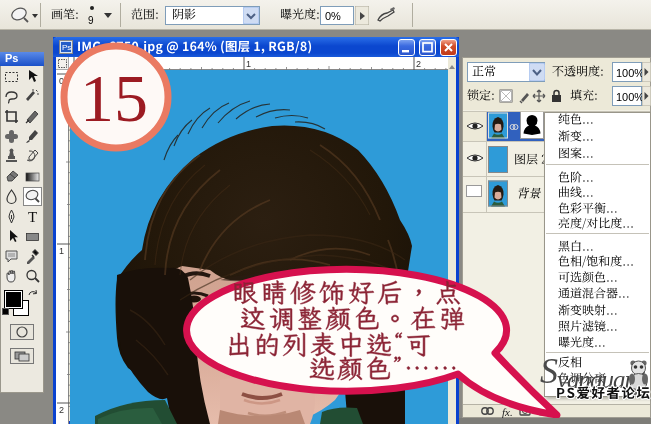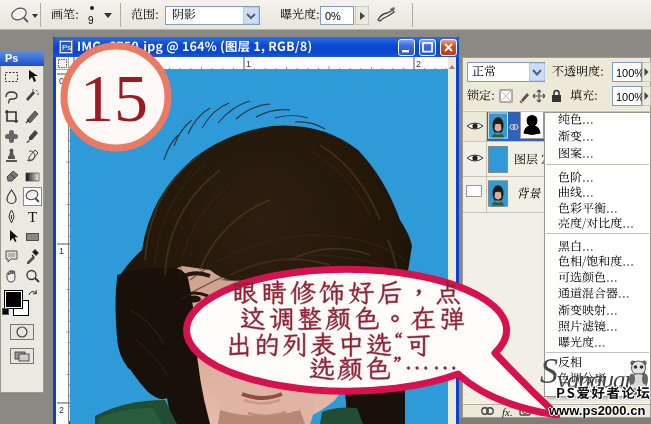--- a/index.html
+++ b/index.html
@@ -698,14 +698,13 @@
     </svg>
 <svg style="position:absolute;left:556.0px;top:386.4px;overflow:visible" width="98" height="16">
       <path d="M1.2 11.9H3.2V8.3H4.6C6.7 8.3 8.4 7.3 8.4 5.0C8.4 2.7 6.7 1.9 4.5 1.9H1.2ZM3.2 6.8V3.5H4.4C5.7 3.5 6.5 3.9 6.5 5.0C6.5 6.2 5.8 6.8 4.4 6.8Z" fill="#111" stroke="#fff" stroke-width="2.2" stroke-linejoin="round" paint-order="stroke"></path>
       <path d="M14.7 12.1C17.0 12.1 18.4 10.7 18.4 9.0C18.4 7.6 17.6 6.8 16.4 6.3L15.1 5.8C14.2 5.4 13.5 5.2 13.5 4.5C13.5 3.8 14.1 3.4 14.9 3.4C15.8 3.4 16.4 3.7 17.1 4.2L18.1 3.0C17.3 2.2 16.1 1.7 14.9 1.7C12.9 1.7 11.5 3.0 11.5 4.6C11.5 6.0 12.5 6.9 13.5 7.3L14.8 7.8C15.7 8.2 16.4 8.5 16.4 9.2C16.4 9.9 15.8 10.3 14.8 10.3C13.9 10.3 12.9 9.9 12.2 9.2L11.1 10.6C12.0 11.6 13.4 12.1 14.7 12.1Z" fill="#111" stroke="#fff" stroke-width="2.2" stroke-linejoin="round" paint-order="stroke"></path>
       <path d="M31.8 0.6C29.2 1.0 25.2 1.2 21.7 1.3C21.9 1.6 22.0 2.1 22.0 2.5L24.1 2.5L23.2 2.8C23.4 3.1 23.5 3.5 23.6 3.8H21.3V6.3H22.5V7.4H24.3C23.7 9.4 22.6 10.9 20.9 11.8C21.2 12.1 21.7 12.7 21.9 13.0C23.2 12.2 24.3 11.1 25.0 9.7C25.5 10.2 26.0 10.7 26.6 11.1C25.7 11.4 24.8 11.5 23.8 11.7C24.1 12.0 24.5 12.6 24.6 13.0C25.8 12.8 27.0 12.4 28.1 11.9C29.3 12.5 30.7 12.8 32.3 13.0C32.5 12.6 32.8 11.9 33.1 11.6C31.9 11.5 30.7 11.3 29.7 11.0C30.5 10.4 31.2 9.6 31.7 8.7L30.8 8.0L30.6 8.1H25.7L25.9 7.4H31.9V6.3H33.1V3.8H30.7L31.5 2.5L30.2 2.1C31.0 2.1 31.6 2.0 32.3 1.9ZM26.3 2.7 26.7 3.8H25.0C24.9 3.4 24.7 2.9 24.5 2.5C25.4 2.4 26.4 2.4 27.3 2.3ZM28.1 3.8C28.0 3.4 27.8 2.8 27.6 2.3C28.4 2.3 29.3 2.2 30.1 2.1C29.9 2.6 29.5 3.3 29.3 3.8ZM24.8 5.2 24.7 6.1H22.7V5.1H31.7V6.1H26.2L26.4 5.4ZM26.5 9.5H29.4C29.0 9.8 28.6 10.1 28.1 10.4C27.5 10.1 27.0 9.8 26.5 9.5Z" fill="#111" stroke="#fff" stroke-width="2.2" stroke-linejoin="round" paint-order="stroke"></path>
       <path d="M36.0 7.8C36.7 8.3 37.4 8.9 38.1 9.5C37.5 10.5 36.6 11.3 35.6 11.8C36.0 12.1 36.4 12.7 36.6 13.1C37.7 12.5 38.6 11.7 39.3 10.6C39.8 11.1 40.3 11.6 40.6 12.1L41.6 10.7C41.3 10.2 40.7 9.7 40.1 9.1C40.8 7.6 41.2 5.7 41.4 3.3L40.5 3.0L40.2 3.1H38.7C38.9 2.2 39.0 1.4 39.1 0.6L37.5 0.4C37.4 1.3 37.3 2.2 37.1 3.1H35.9V4.6H36.8C36.6 5.8 36.3 6.9 36.0 7.8ZM39.8 4.6C39.6 5.9 39.3 7.0 38.9 8.1L37.8 7.2C38.0 6.4 38.2 5.5 38.4 4.6ZM44.1 4.7V6.0H41.3V7.5H44.1V11.3C44.1 11.5 44.1 11.6 43.8 11.6C43.6 11.6 42.8 11.6 42.1 11.6C42.4 12.0 42.6 12.6 42.7 13.1C43.8 13.1 44.5 13.1 45.1 12.8C45.6 12.6 45.8 12.2 45.8 11.3V7.5H48.5V6.0H45.8V5.0C46.8 4.1 47.7 2.9 48.3 1.9L47.2 1.1L46.8 1.2H41.8V2.7H45.8C45.3 3.4 44.7 4.2 44.1 4.7Z" fill="#111" stroke="#fff" stroke-width="2.2" stroke-linejoin="round" paint-order="stroke"></path>
       <path d="M61.4 0.8C61.0 1.4 60.5 2.0 60.0 2.5V1.9H57.1V0.4H55.5V1.9H52.3V3.3H55.5V4.5H51.1V5.9H55.7C54.2 6.9 52.4 7.6 50.7 8.2C51.0 8.5 51.5 9.2 51.7 9.5C52.4 9.3 53.0 9.0 53.7 8.7V13.1H55.4V12.7H60.0V13.0H61.7V7.0H56.8C57.3 6.7 57.9 6.3 58.4 5.9H63.3V4.5H60.1C61.1 3.6 62.0 2.6 62.8 1.5ZM57.1 4.5V3.3H59.3C58.8 3.7 58.3 4.1 57.8 4.5ZM55.4 10.4H60.0V11.3H55.4ZM55.4 9.2V8.3H60.0V9.2Z" fill="#111" stroke="#fff" stroke-width="2.2" stroke-linejoin="round" paint-order="stroke"></path>
       <path d="M66.6 1.6C67.4 2.3 68.5 3.3 69.1 3.9L70.1 2.6C69.6 2.1 68.4 1.1 67.6 0.5ZM76.2 6.0C75.3 6.6 74.1 7.2 73.0 7.8V5.5H72.0C72.9 4.6 73.7 3.6 74.3 2.6C75.3 4.1 76.5 5.5 77.7 6.5C78.0 6.1 78.5 5.5 78.8 5.2C77.4 4.3 76.0 2.6 75.2 1.1L75.4 0.7L73.6 0.4C72.9 2.0 71.6 3.9 69.6 5.3C69.9 5.6 70.5 6.2 70.7 6.6C70.9 6.4 71.2 6.2 71.4 6.0V10.6C71.4 12.2 71.9 12.7 73.7 12.7C74.1 12.7 75.7 12.7 76.1 12.7C77.7 12.7 78.1 12.1 78.3 10.0C77.9 9.9 77.2 9.6 76.9 9.4C76.8 11.0 76.7 11.2 76.0 11.2C75.6 11.2 74.2 11.2 73.9 11.2C73.1 11.2 73.0 11.2 73.0 10.6V9.4C74.3 8.9 76.0 8.1 77.2 7.3ZM65.9 4.6V6.1H67.7V10.4C67.7 11.1 67.4 11.6 67.1 11.9C67.3 12.1 67.8 12.7 67.9 13.0C68.1 12.7 68.6 12.3 71.0 10.3C70.8 10.0 70.5 9.4 70.4 8.9L69.3 9.8V4.6Z" fill="#111" stroke="#fff" stroke-width="2.2" stroke-linejoin="round" paint-order="stroke"></path>
       <path d="M86.1 1.3V2.9H92.7V1.3ZM85.8 12.7C86.3 12.4 87.0 12.3 91.5 11.8C91.7 12.2 91.9 12.7 92.0 13.0L93.6 12.4C93.2 11.3 92.3 9.4 91.6 8.0L90.1 8.5L90.9 10.3L87.7 10.7C88.4 9.5 89.1 8.1 89.7 6.8H93.3V5.2H85.5V6.8H87.7C87.1 8.2 86.4 9.6 86.1 10.1C85.8 10.6 85.5 10.9 85.2 11.0C85.4 11.4 85.7 12.3 85.8 12.6ZM80.8 10.0 81.2 11.7C82.5 11.1 84.1 10.3 85.6 9.6L85.3 8.1L84.0 8.7V5.1H85.4V3.5H84.0V0.6H82.3V3.5H80.9V5.1H82.3V9.4C81.7 9.6 81.2 9.8 80.8 10.0Z" fill="#111" stroke="#fff" stroke-width="2.2" stroke-linejoin="round" paint-order="stroke"></path>
     </svg>
-<div class="abs" style="left:549px;top:403px;font:bold 13px 'Liberation Sans';color:#000;text-shadow:-1px 0 #fff,1px 0 #fff,0 -1px #fff,0 1px #fff">www.ps2000.cn</div>
 <div class="abs" style="left:459px;top:418px;width:192px;height:6px;background:#7e7d78"></div>
 </div>
 </body></html>

